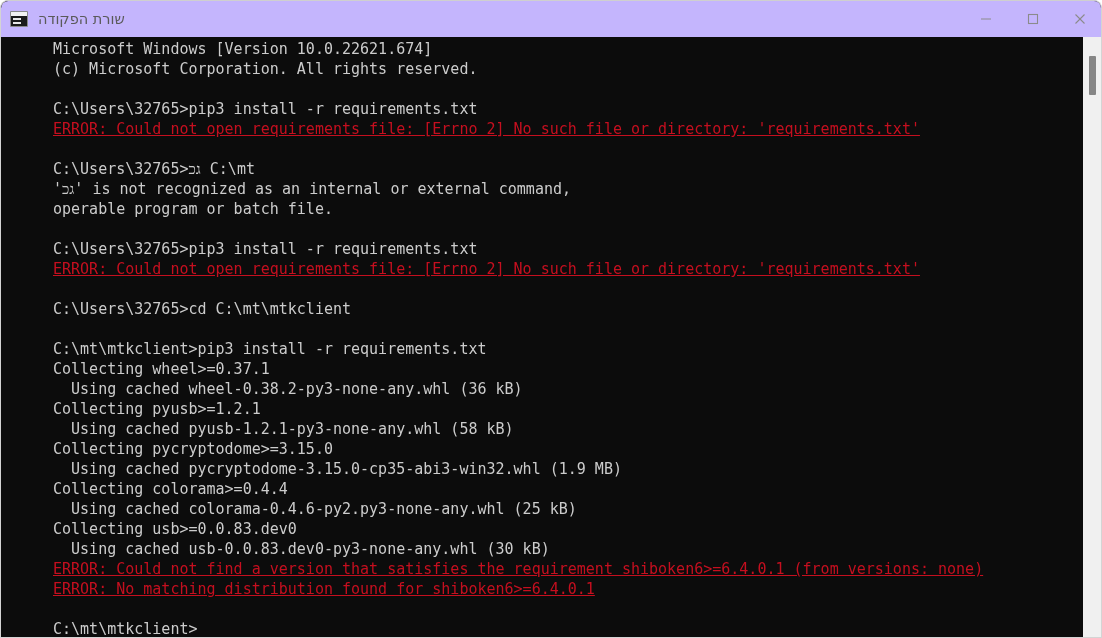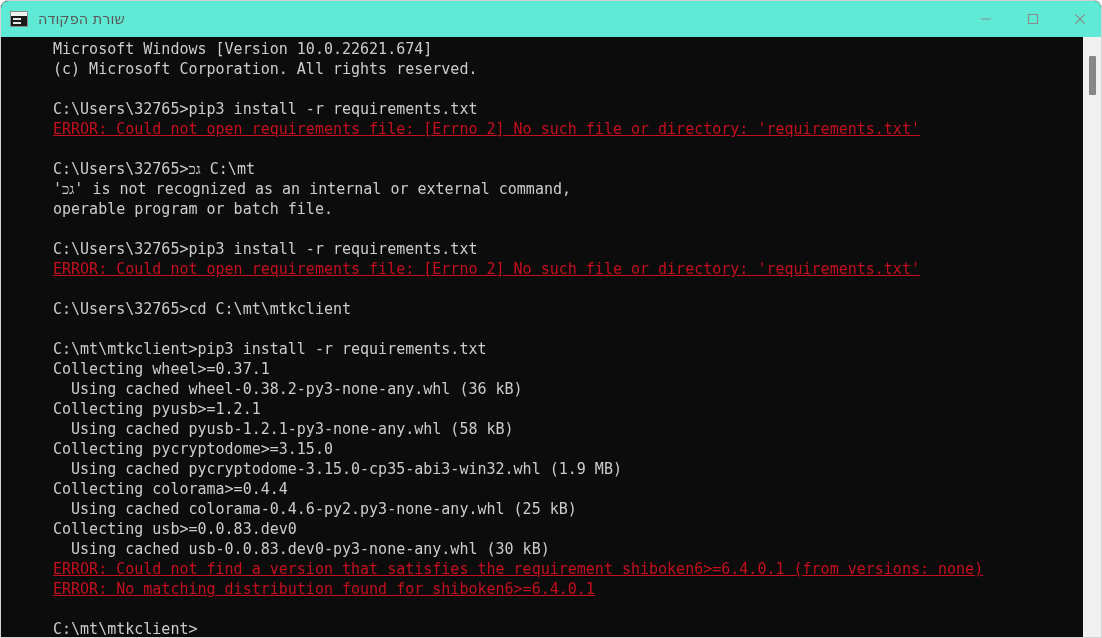--- a/index.html
+++ b/index.html
@@ -31,21 +31,21 @@
     overflow: hidden;
   }
 
   
   #title-bar {
     position: absolute;
     left: 0;
     top: 0;
     width: 1102px;
     height: 36px;
-    background: #5eead4;
+    background: #c4b5fd;
     border-radius: 7px 7px 0 0;
     display: flex;
     align-items: center;
   }
 
   #title-icon {
     width: 18px;
     height: 16px;
     margin-left: 9px;
     margin-right: 10px;

